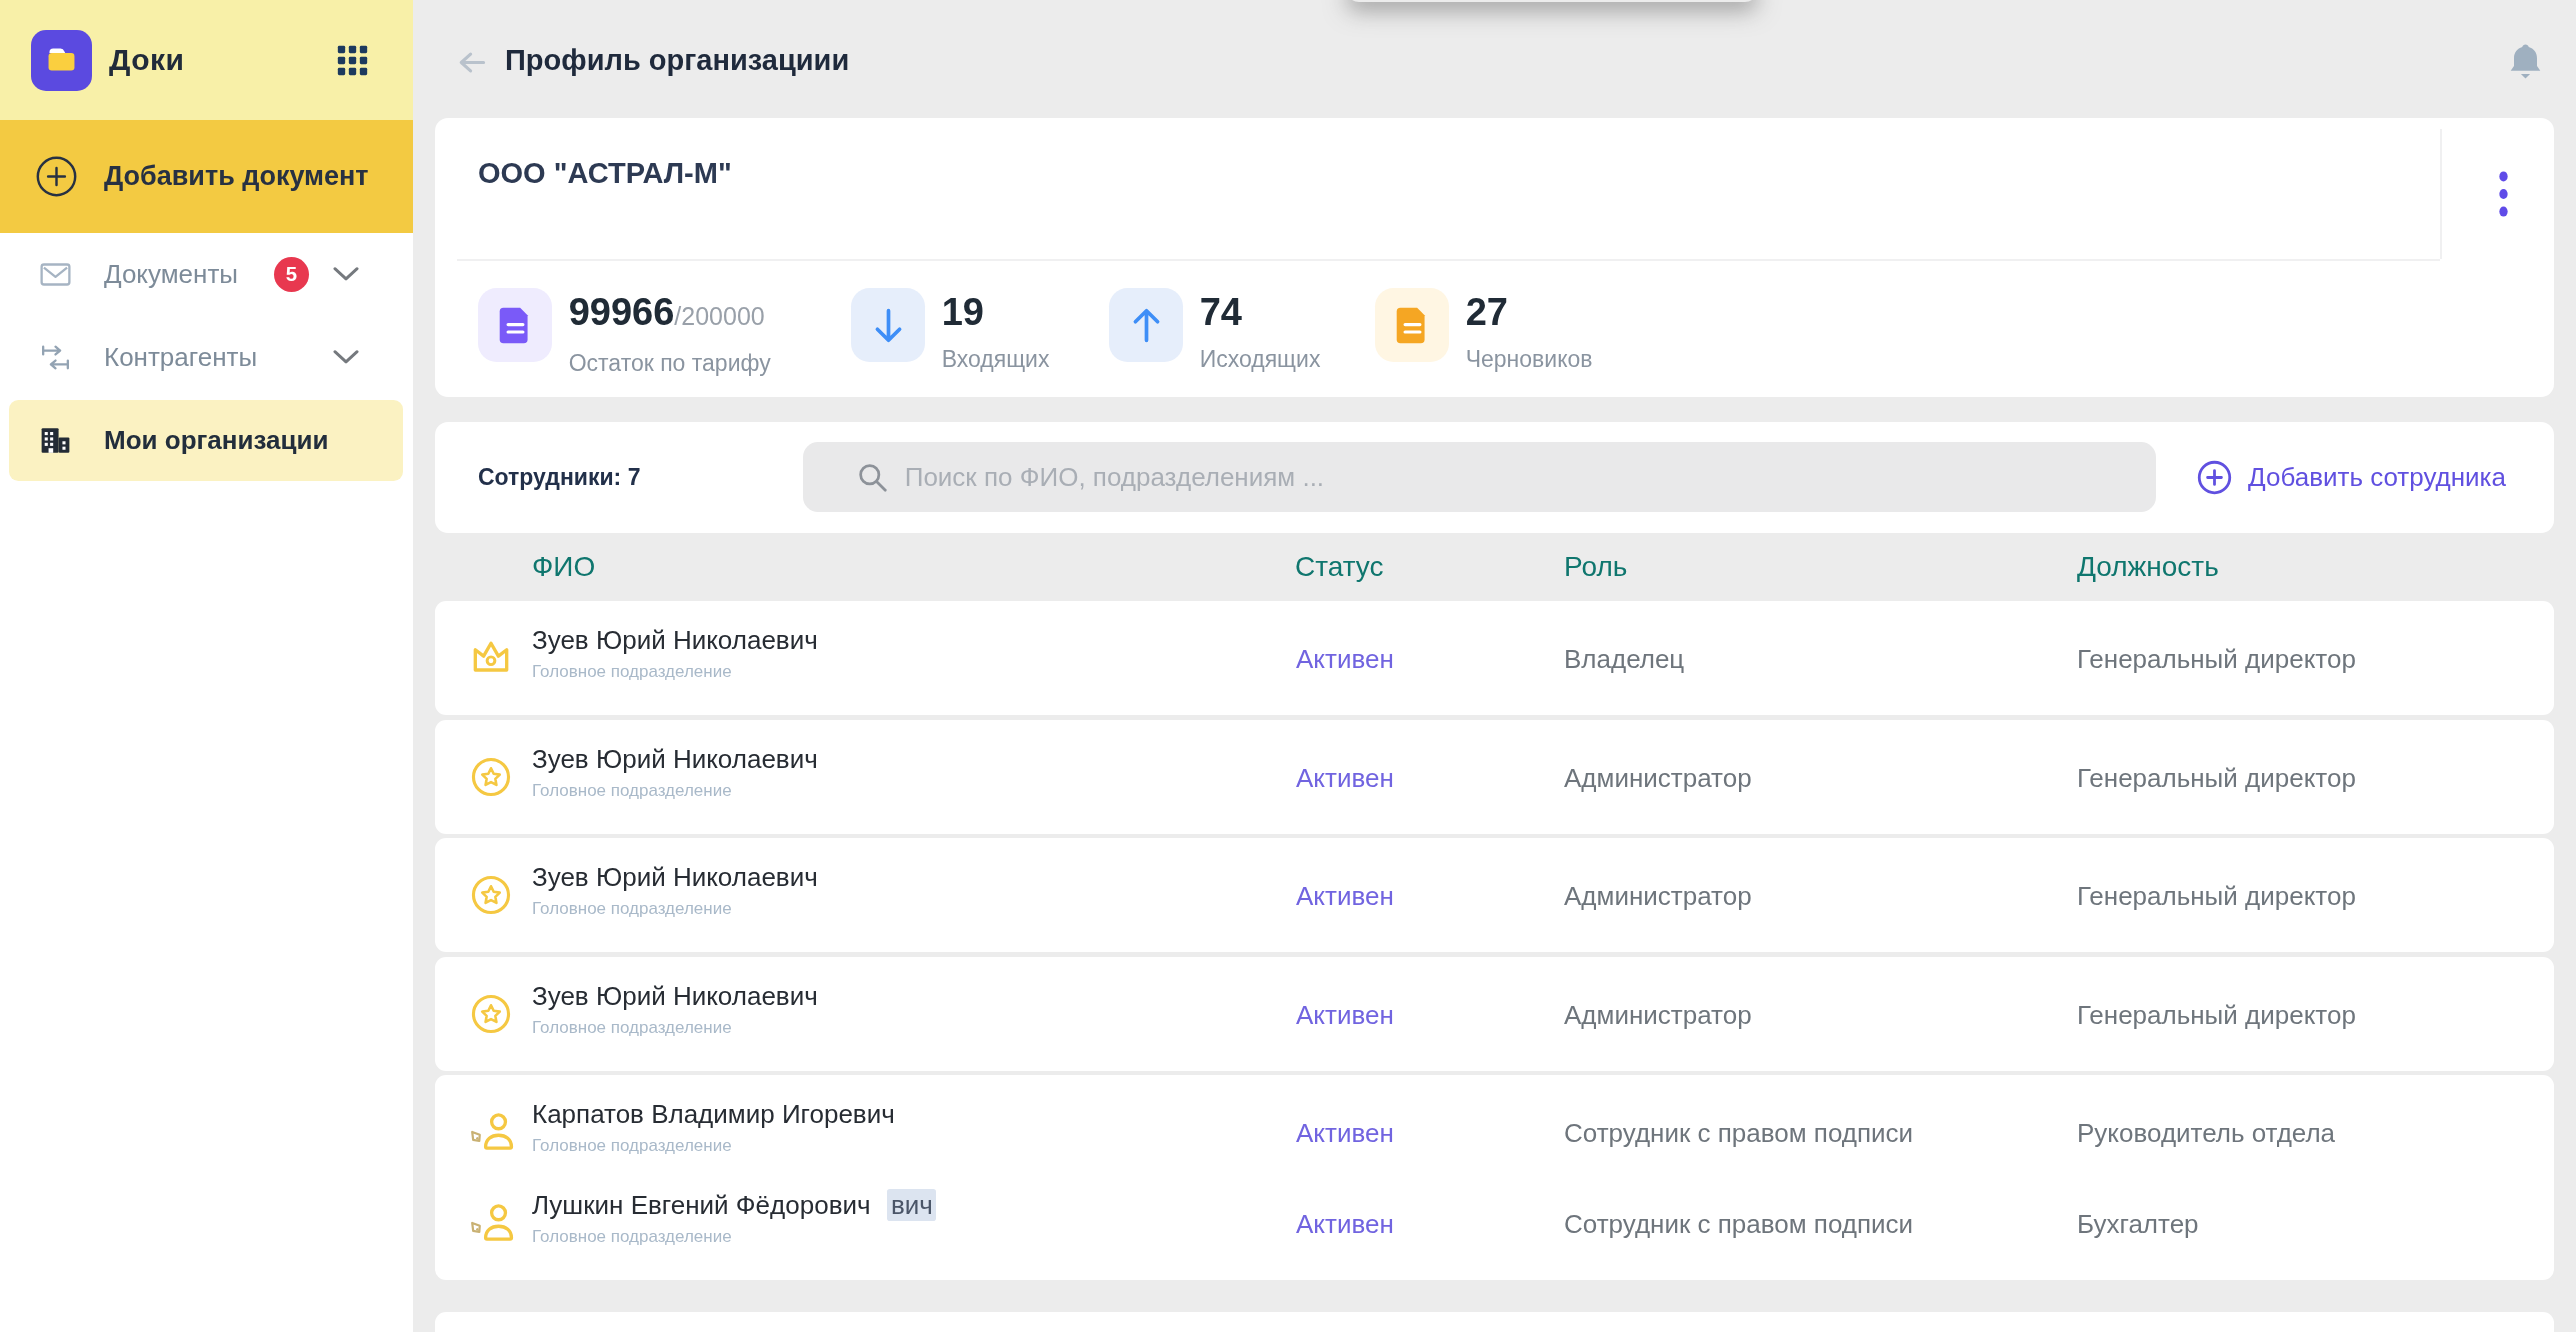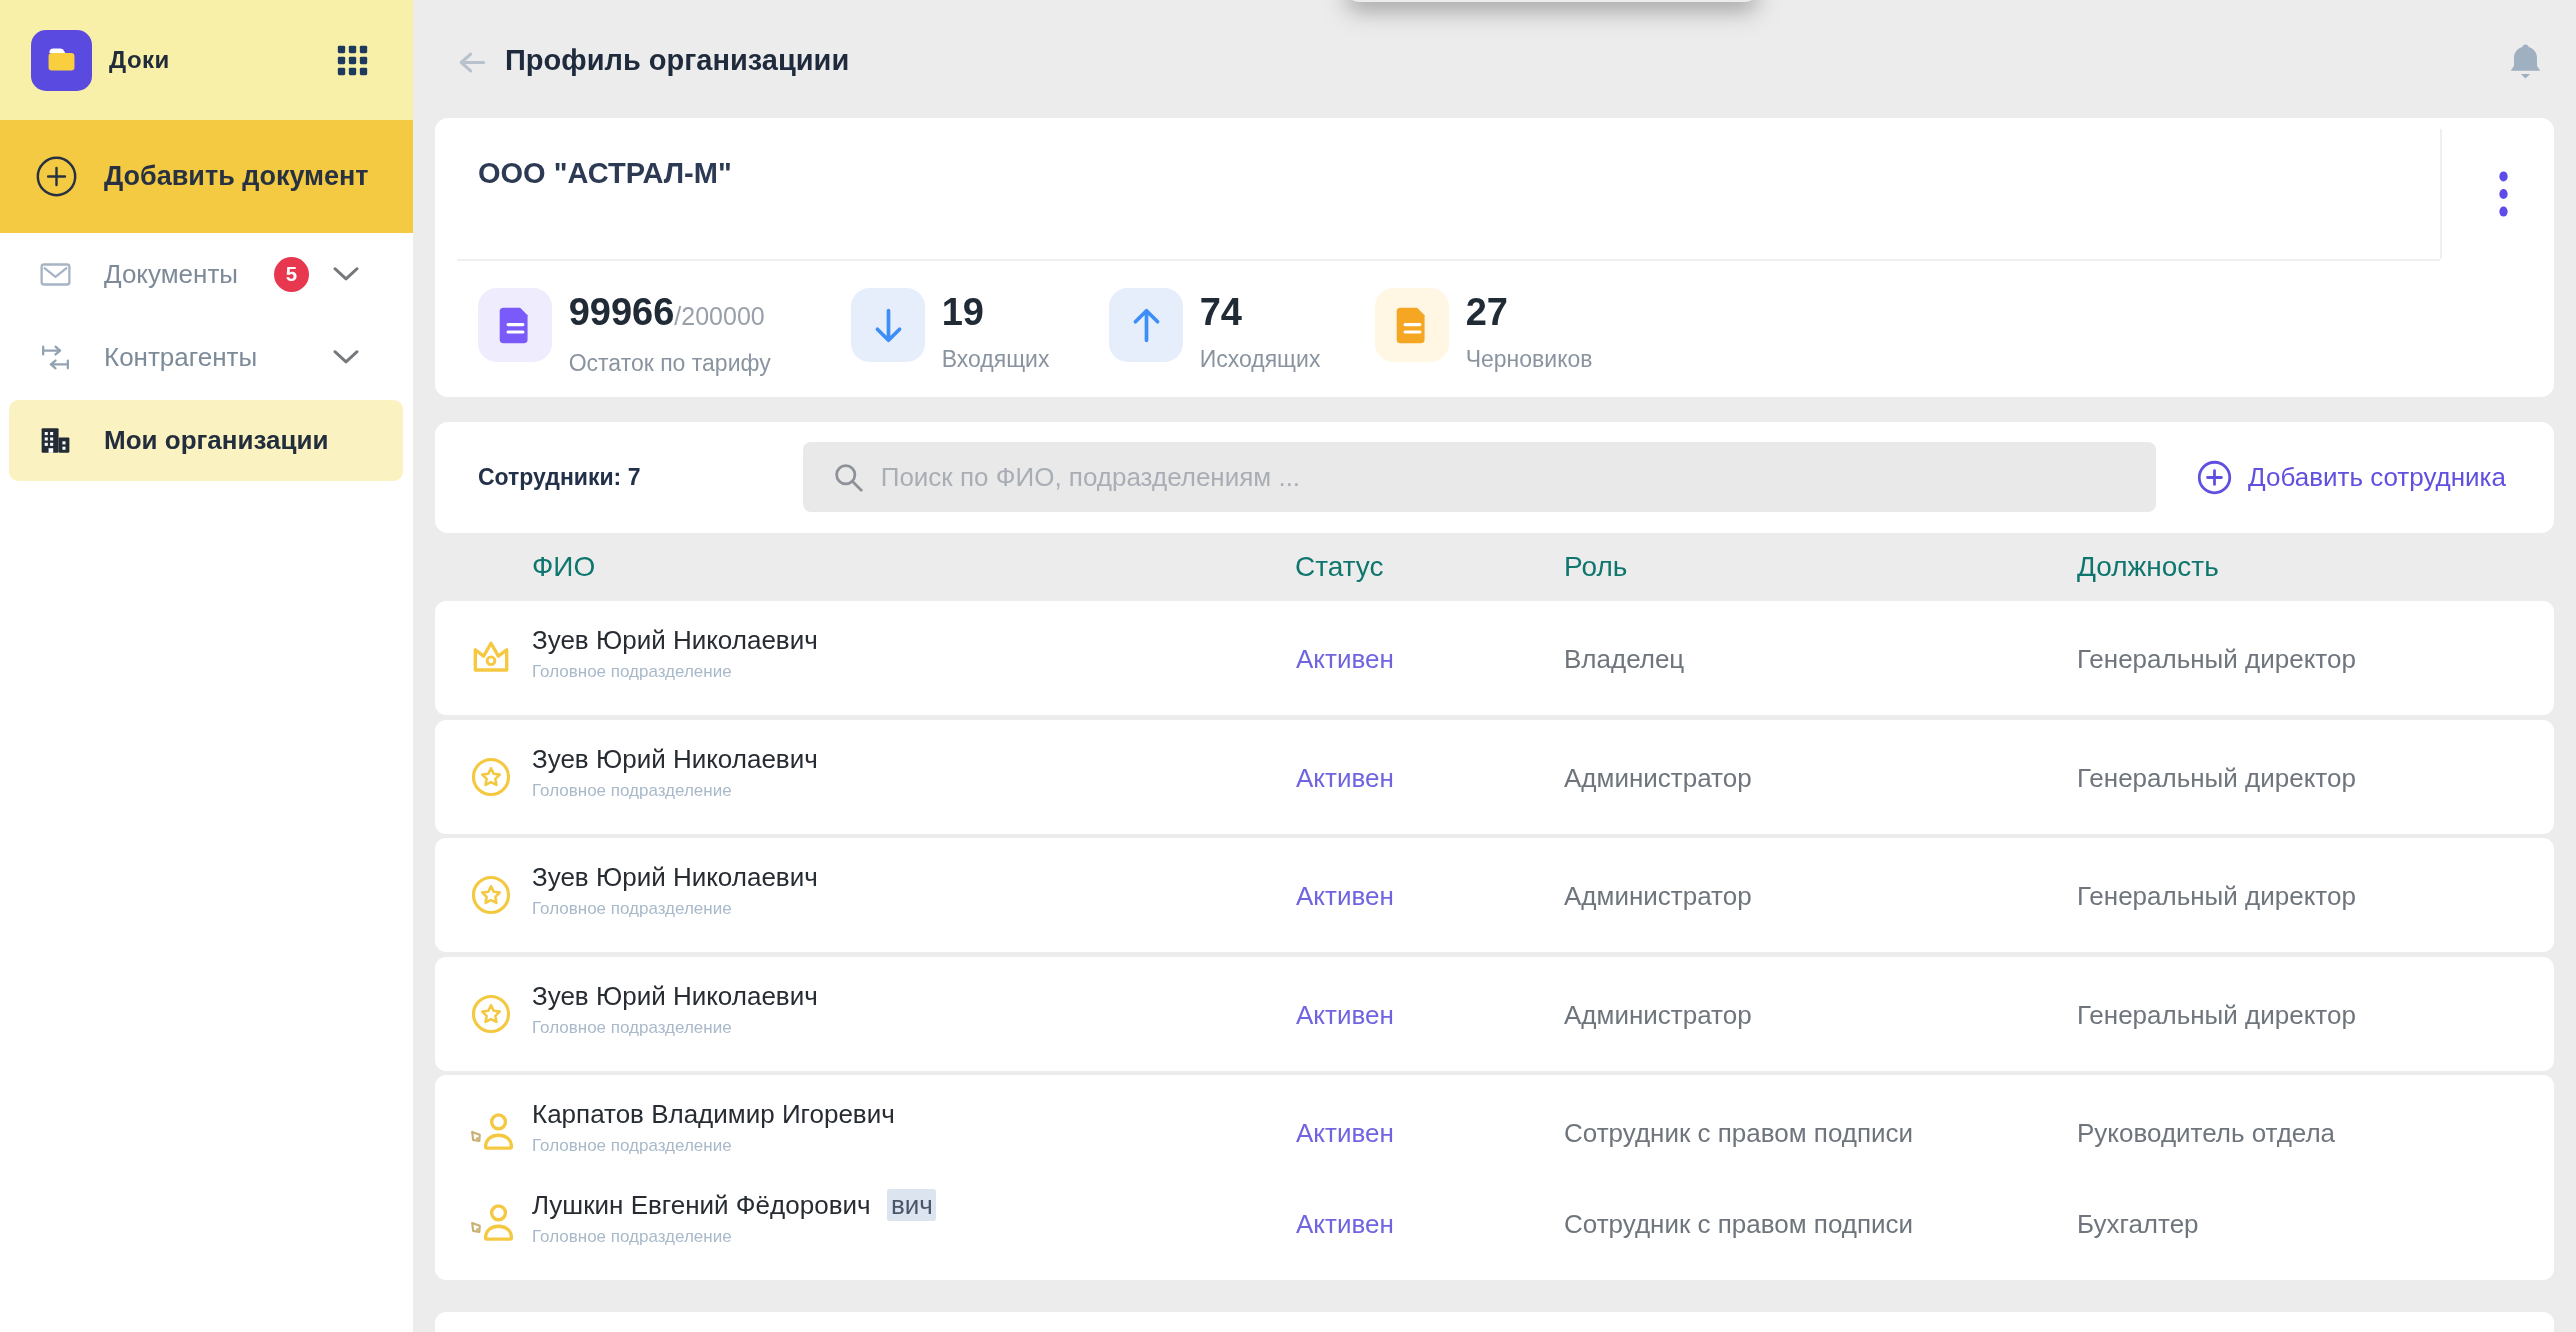--- a/index.html
+++ b/index.html
@@ -10,21 +10,21 @@
   
   .top-shadow { position:absolute; left:1346px; top:-24px; width:412px; height:26px; border-radius:13px;
                 box-shadow:0 9.3px 22px rgba(95,95,95,.5); }
 
   
   .sidebar { position:absolute; left:0; top:0; width:413px; height:1332px; background:#FFFFFF; z-index:5; }
   .sidebar-logo { position:absolute; left:0; top:0; width:413px; height:120px; background:#F8F0A8; }
   .logo-mark { position:absolute; left:31px; top:30px; width:61px; height:61px; background:#5B4AE0; border-radius:15px;
                display:flex; align-items:center; justify-content:center; }
   .app-title { position:absolute; left:109px; top:0; height:120px; display:flex; align-items:center;
-               font-size:24px; font-weight:700; color:#212B3A; letter-spacing:0.5px; }
+               font-size:30px; font-weight:700; color:#212B3A; letter-spacing:0.5px; }
   .grid-btn { position:absolute; left:335px; top:43px; width:35px; height:35px; display:flex; align-items:center; justify-content:center; cursor:pointer; }
 
   .add-doc { position:absolute; left:0; top:120px; width:413px; height:113px; background:#F3CA42;
              display:flex; align-items:center; cursor:pointer; }
   .add-doc .plus-wrap { margin-left:35px; width:43px; height:43px; }
   .add-doc .add-label { margin-left:26px; font-size:27px; font-weight:700; color:#273142; }
 
   .side-item { position:absolute; left:0; width:413px; height:70px; display:flex; align-items:center; cursor:pointer; }
   .side-item .s-icon { position:absolute; left:37px; width:37px; height:37px; display:flex; align-items:center; justify-content:center; }
   .side-item .s-label { position:absolute; left:104px; font-size:26px; color:#7D8B99; }
@@ -56,22 +56,22 @@
   .stat-num { font-size:38px; font-weight:700; color:#202B36; line-height:41px; white-space:nowrap; }
   .stat-suffix { font-size:25px; font-weight:400; color:#99A0A9; }
   .stat-label { margin-top:13px; font-size:23px; color:#8A94A0; white-space:nowrap; }
   .stat1 { left:43px; } .stat2 { left:416px; } .stat3 { left:674px; } .stat4 { left:940px; }
   .bg-purple { background:#EFECFE; } .bg-blue { background:#E6EEFB; } .bg-cream { background:#FFF6E3; }
 
   
   .emp-card { position:absolute; left:435px; top:422px; width:2119px; height:111px; background:#fff; border-radius:13px; }
   .emp-title { position:absolute; left:43px; top:0; height:111px; display:flex; align-items:center;
                font-size:23px; font-weight:700; color:#22304A; }
-  .search-wrap { position:absolute; left:368px; top:20.4px; width:1353px; height:70px; background:#E9E9EA; border-radius:8px;
-                 display:flex; align-items:center; }
+  .search-wrap { position:absolute; left:368px; top:20.4px; width:1353px; height:70px; background:#E9E9EA; border-radius:15px;
+                 display:flex; align-items:center;padding-left:24px; }
   .search-wrap .mag { margin-left:30px; width:31px; height:31px; flex:0 0 31px; }
   .search-input { flex:1; height:100%; border:none; outline:none; background:transparent; margin-left:16.7px;
                   font-size:26px; color:#3A4149; font-family:inherit; }
   .search-input::placeholder { color:#A9AEB5; }
   .add-emp { position:absolute; right:48px; top:0; height:111px; display:flex; align-items:center; cursor:pointer; }
   .add-emp .pl { width:37px; height:37px; margin-right:15px; }
   .add-emp .al { font-size:26px; color:#6050E0; }
 
   
   .thead-label { position:absolute; top:551px; font-size:28px; color:#0f766e; }

